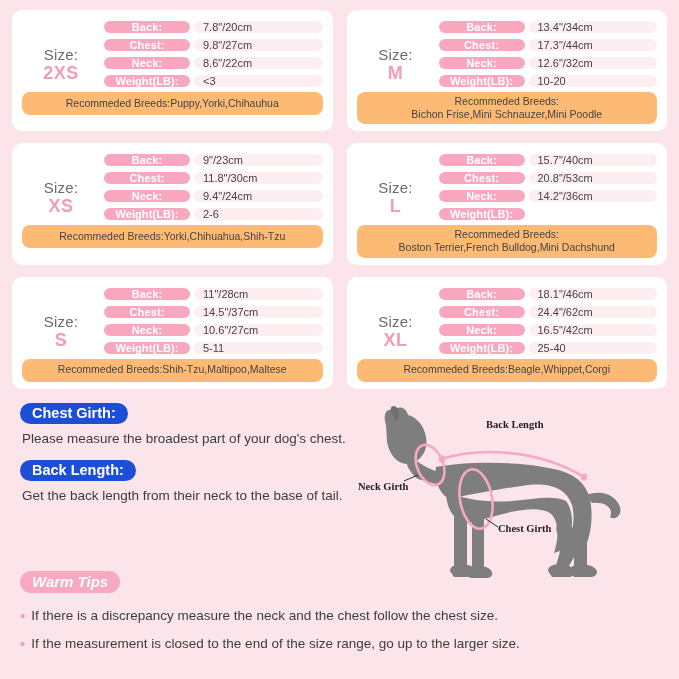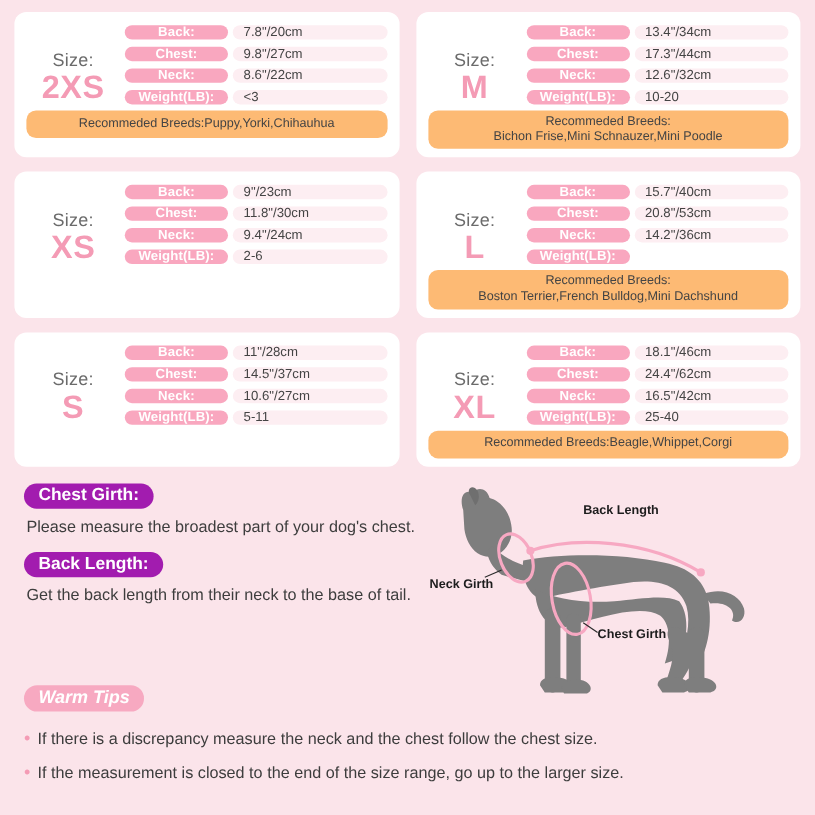--- a/index.html
+++ b/index.html
@@ -49,21 +49,21 @@
     line-height: 1.0;
     padding-right: 4px;
     margin-top: 24px;
   }
   .size-word {
     font-size: 15px;
     color: #6b6b6b;
     letter-spacing: .2px;
   }
   .size-value {
-    font-size: 27px;
+    font-size: 18px;
     font-weight: bold;
     color: #f49bb5;
     margin-top: 2px;
     letter-spacing: .5px;
   }
   .rows {
     flex: 1 1 auto;
     display: flex;
     flex-direction: column;
     gap: 3px;
@@ -119,21 +119,21 @@
     margin-top: 14px;
   }
   .lower-left {
     width: 352px;
     flex: 0 0 352px;
     padding-left: 8px;
     box-sizing: border-box;
   }
   .pill-head {
     display: inline-block;
-    background: #a21caf;
+    background: #1d4ed8;
     color: #ffffff;
     font-size: 14.5px;
     font-weight: bold;
     border-radius: 11px;
     padding: 2px 12px 3px 12px;
     margin-bottom: 5px;
   }
   .pill-head.tips {
     background: #f7a9c1;
     font-size: 15px;
@@ -148,20 +148,21 @@
     flex: 1 1 auto;
     position: relative;
   }
 
   
   .dog-wrap {
     position: relative;
     width: 300px;
     height: 200px;
     margin-left: -6px;
+    font-family: Liberation Serif, serif;
   }
   .dog-label {
     position: absolute;
     font-size: 10.5px;
     font-weight: bold;
     color: #1d1d1d;
     white-space: nowrap;
   }
 
   
@@ -273,20 +274,21 @@
           <div class="row">
             <div class="k">Neck:</div>
             <div class="v">9.4"/24cm</div>
           </div>
           <div class="row">
             <div class="k">Weight(LB):</div>
             <div class="v">2-6</div>
           </div>
         </div>
       </div>
+      <div class="breeds">Recommeded Breeds:Yorki,Chihuahua,Shih-Tzu</div>
     </div>
 
     <div class="size-card">
       <div class="card-top">
         <div class="size-label">
           <div class="size-word">Size:</div>
           <div class="size-value">L</div>
         </div>
         <div class="rows">
           <div class="row">
@@ -328,20 +330,21 @@
           <div class="row">
             <div class="k">Neck:</div>
             <div class="v">10.6"/27cm</div>
           </div>
           <div class="row">
             <div class="k">Weight(LB):</div>
             <div class="v">5-11</div>
           </div>
         </div>
       </div>
+      <div class="breeds">Recommeded Breeds:Shih-Tzu,Maltipoo,Maltese</div>
     </div>
 
     <div class="size-card">
       <div class="card-top">
         <div class="size-label">
           <div class="size-word">Size:</div>
           <div class="size-value">XL</div>
         </div>
         <div class="rows">
           <div class="row">

